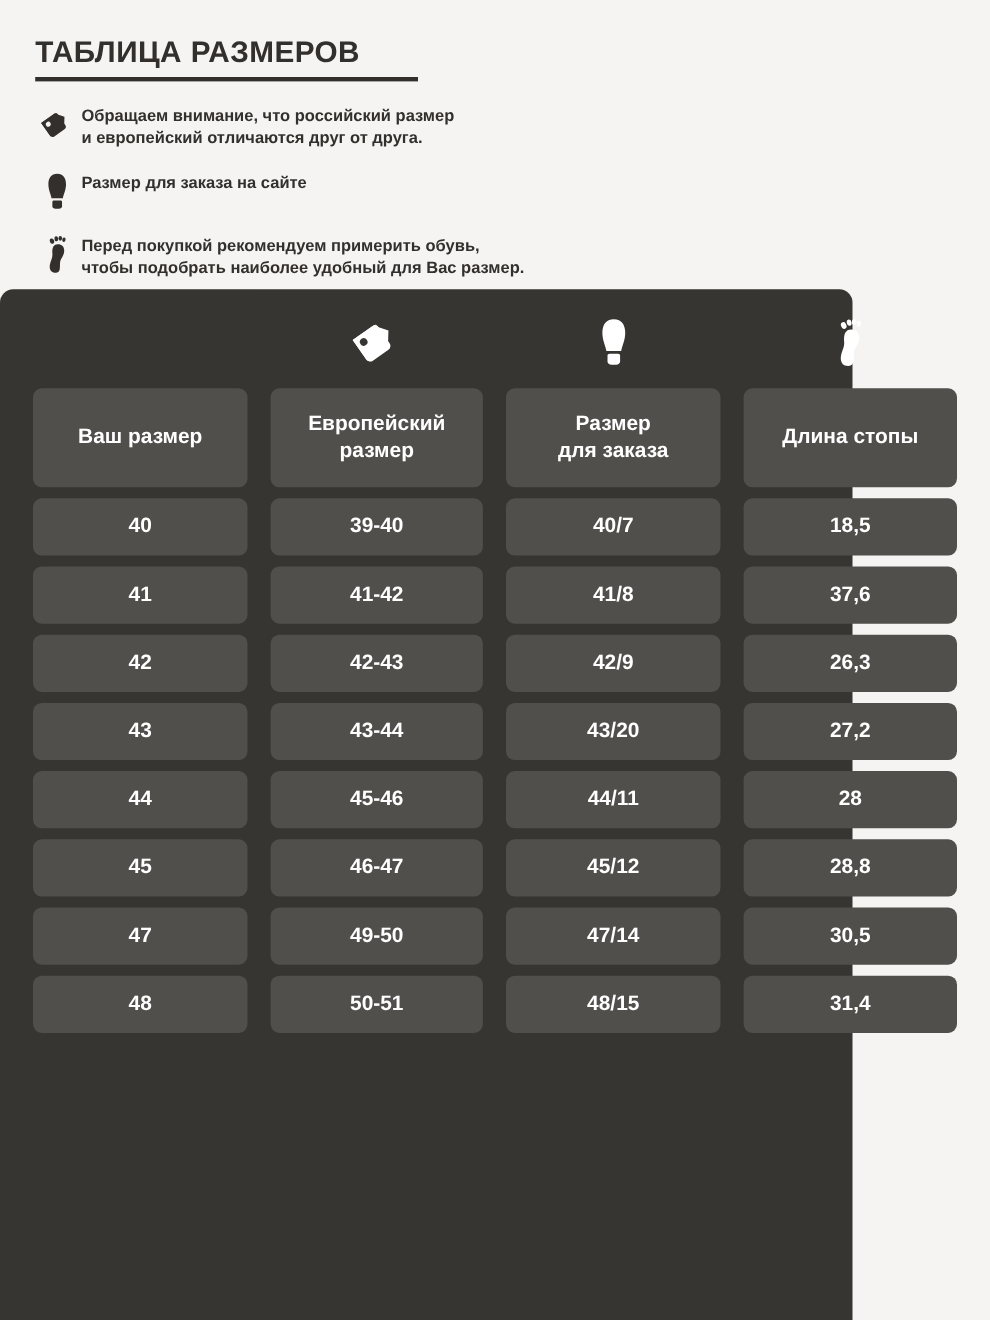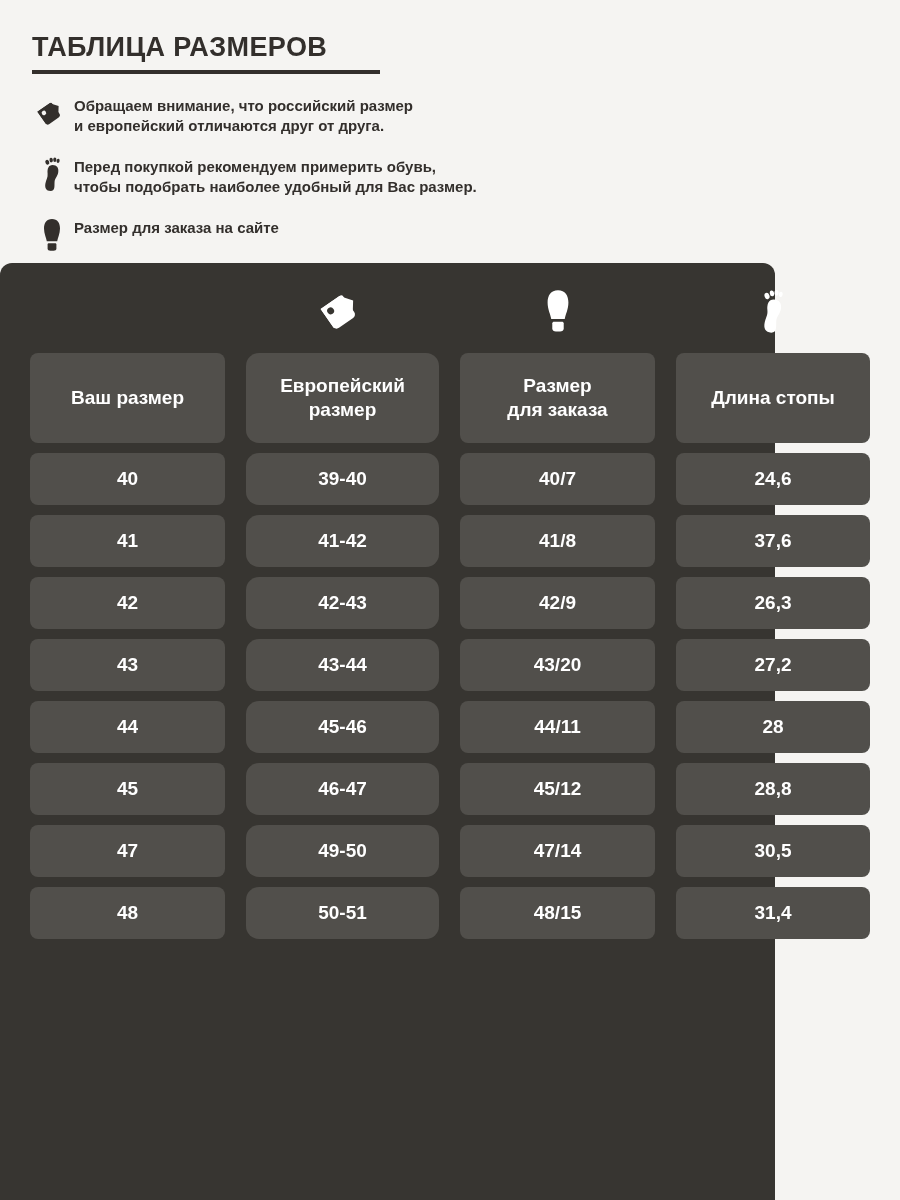--- a/index.html
+++ b/index.html
@@ -137,21 +137,21 @@
     border-radius: 8px;
     color: #ffffff;
     display: flex;
     align-items: center;
     justify-content: center;
     text-align: center;
     font-weight: bold;
   }
 
   .t-cell.c1 { width: 195px; margin-right: 21px; }
-  .t-cell.c2 { width: 193px; margin-right: 21px; border-radius: 13px; }
+  .t-cell.c2 { width: 193px; margin-right: 21px; }
   .t-cell.c3 { width: 195px; margin-right: 21px; }
   .t-cell.c4 { width: 194px; }
 
   .t-row.head .t-cell {
     height: 90px;
     font-size: 19px;
     line-height: 24px;
     white-space: pre-line;
   }
 
@@ -181,42 +181,42 @@
               <circle cx="9" cy="11" r="2.4" fill="#f5f4f2"></circle>
             </g>
           </svg>
         </div>
         <div class="note-text">Обращаем внимание, что российский размер
 и европейский отличаются друг от друга.</div>
       </div>
 
       <div class="note">
         <div class="note-icon">
+          <svg width="20" height="34" viewBox="0 0 20 34">
+            <path d="M10 1 C15.5 1 18 5 18 10.5 C18 16 15.6 20 15.2 23.2 L4.8 23.2 C4.4 20 2 16 2 10.5 C2 5 4.5 1 10 1 Z" fill="#332f2c"></path>
+            <path d="M5.6 26.5 C5.6 25.7 6.2 25.2 7 25.2 L13 25.2 C13.8 25.2 14.4 25.7 14.4 26.5 L14.4 30.5 C14.4 31.8 13.2 32.8 11.6 32.8 L8.4 32.8 C6.8 32.8 5.6 31.8 5.6 30.5 Z" fill="#332f2c"></path>
+          </svg>
+        </div>
+        <div class="note-text">Размер для заказа на сайте</div>
+      </div>
+
+      <div class="note">
+        <div class="note-icon">
           <svg width="22" height="36" viewBox="0 0 22 36">
             <path d="M11.5 9 C16 9 18 12 17.2 16.5 C16.5 20.5 14 22 13.6 25.5 C13.2 29.5 14.6 35 9.6 35 C5 35 3.6 31.5 4.4 27.5 C5.2 23.5 7 21.5 6.6 17.5 C6.2 12.5 7.6 9 11.5 9 Z" fill="#332f2c"></path>
             <ellipse cx="6.3" cy="6.2" rx="1.9" ry="2.5" fill="#332f2c" transform="rotate(-22 6.3 6.2)"></ellipse>
             <ellipse cx="10.2" cy="4.1" rx="1.7" ry="2.3" fill="#332f2c" transform="rotate(-10 10.2 4.1)"></ellipse>
             <ellipse cx="13.8" cy="3.7" rx="1.6" ry="2.2" fill="#332f2c"></ellipse>
             <ellipse cx="17.1" cy="4.9" rx="1.5" ry="2.1" fill="#332f2c" transform="rotate(12 17.1 4.9)"></ellipse>
           </svg>
         </div>
         <div class="note-text">Перед покупкой рекомендуем примерить обувь,
 чтобы подобрать наиболее удобный для Вас размер.</div>
       </div>
 
-      <div class="note">
-        <div class="note-icon">
-          <svg width="20" height="34" viewBox="0 0 20 34">
-            <path d="M10 1 C15.5 1 18 5 18 10.5 C18 16 15.6 20 15.2 23.2 L4.8 23.2 C4.4 20 2 16 2 10.5 C2 5 4.5 1 10 1 Z" fill="#332f2c"></path>
-            <path d="M5.6 26.5 C5.6 25.7 6.2 25.2 7 25.2 L13 25.2 C13.8 25.2 14.4 25.7 14.4 26.5 L14.4 30.5 C14.4 31.8 13.2 32.8 11.6 32.8 L8.4 32.8 C6.8 32.8 5.6 31.8 5.6 30.5 Z" fill="#332f2c"></path>
-          </svg>
-        </div>
-        <div class="note-text">Размер для заказа на сайте</div>
-      </div>
-
     </div>
   </div>
 
   <div class="table-panel">
 
     <div class="icon-row">
 
       <div class="icon-cell c1"></div>
 
       <div class="icon-cell c2">
@@ -256,21 +256,21 @@
 размер</div>
         <div class="t-cell c3">Размер
 для заказа</div>
         <div class="t-cell c4">Длина стопы</div>
       </div>
 
       <div class="t-row body">
         <div class="t-cell c1">40</div>
         <div class="t-cell c2">39-40</div>
         <div class="t-cell c3">40/7</div>
-        <div class="t-cell c4">24,6</div>
+        <div class="t-cell c4">18,5</div>
       </div>
 
       <div class="t-row body">
         <div class="t-cell c1">41</div>
         <div class="t-cell c2">41-42</div>
         <div class="t-cell c3">41/8</div>
         <div class="t-cell c4">37,6</div>
       </div>
 
       <div class="t-row body">

